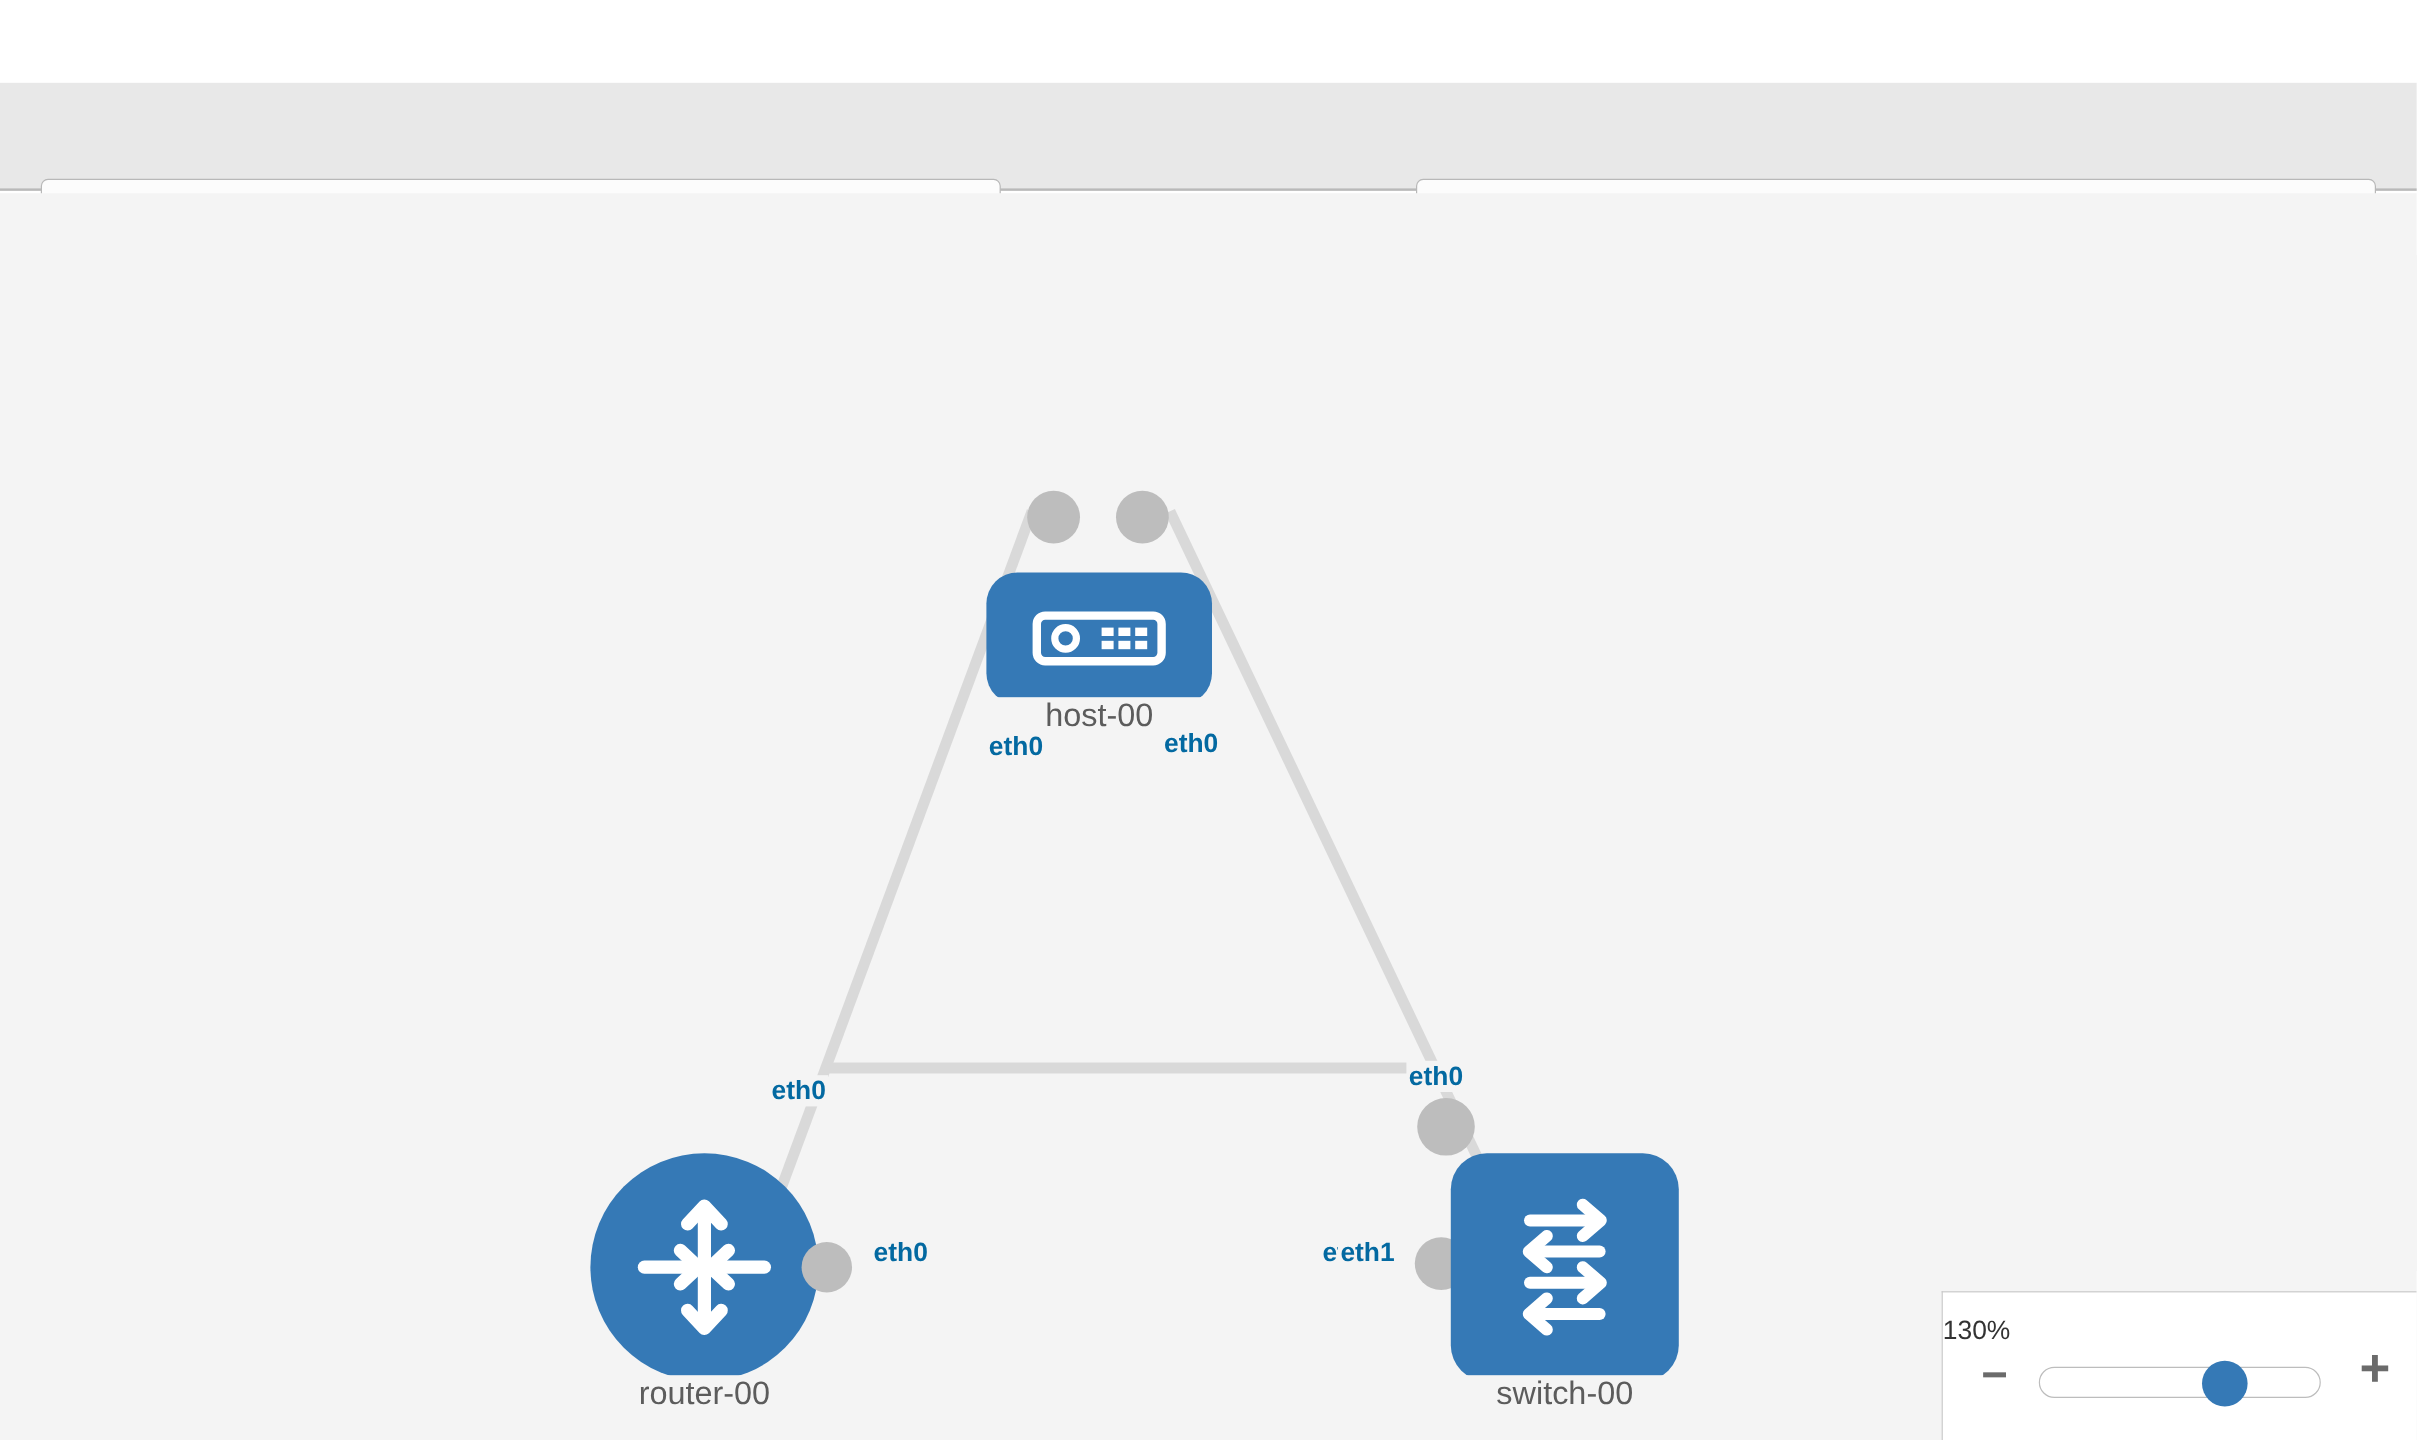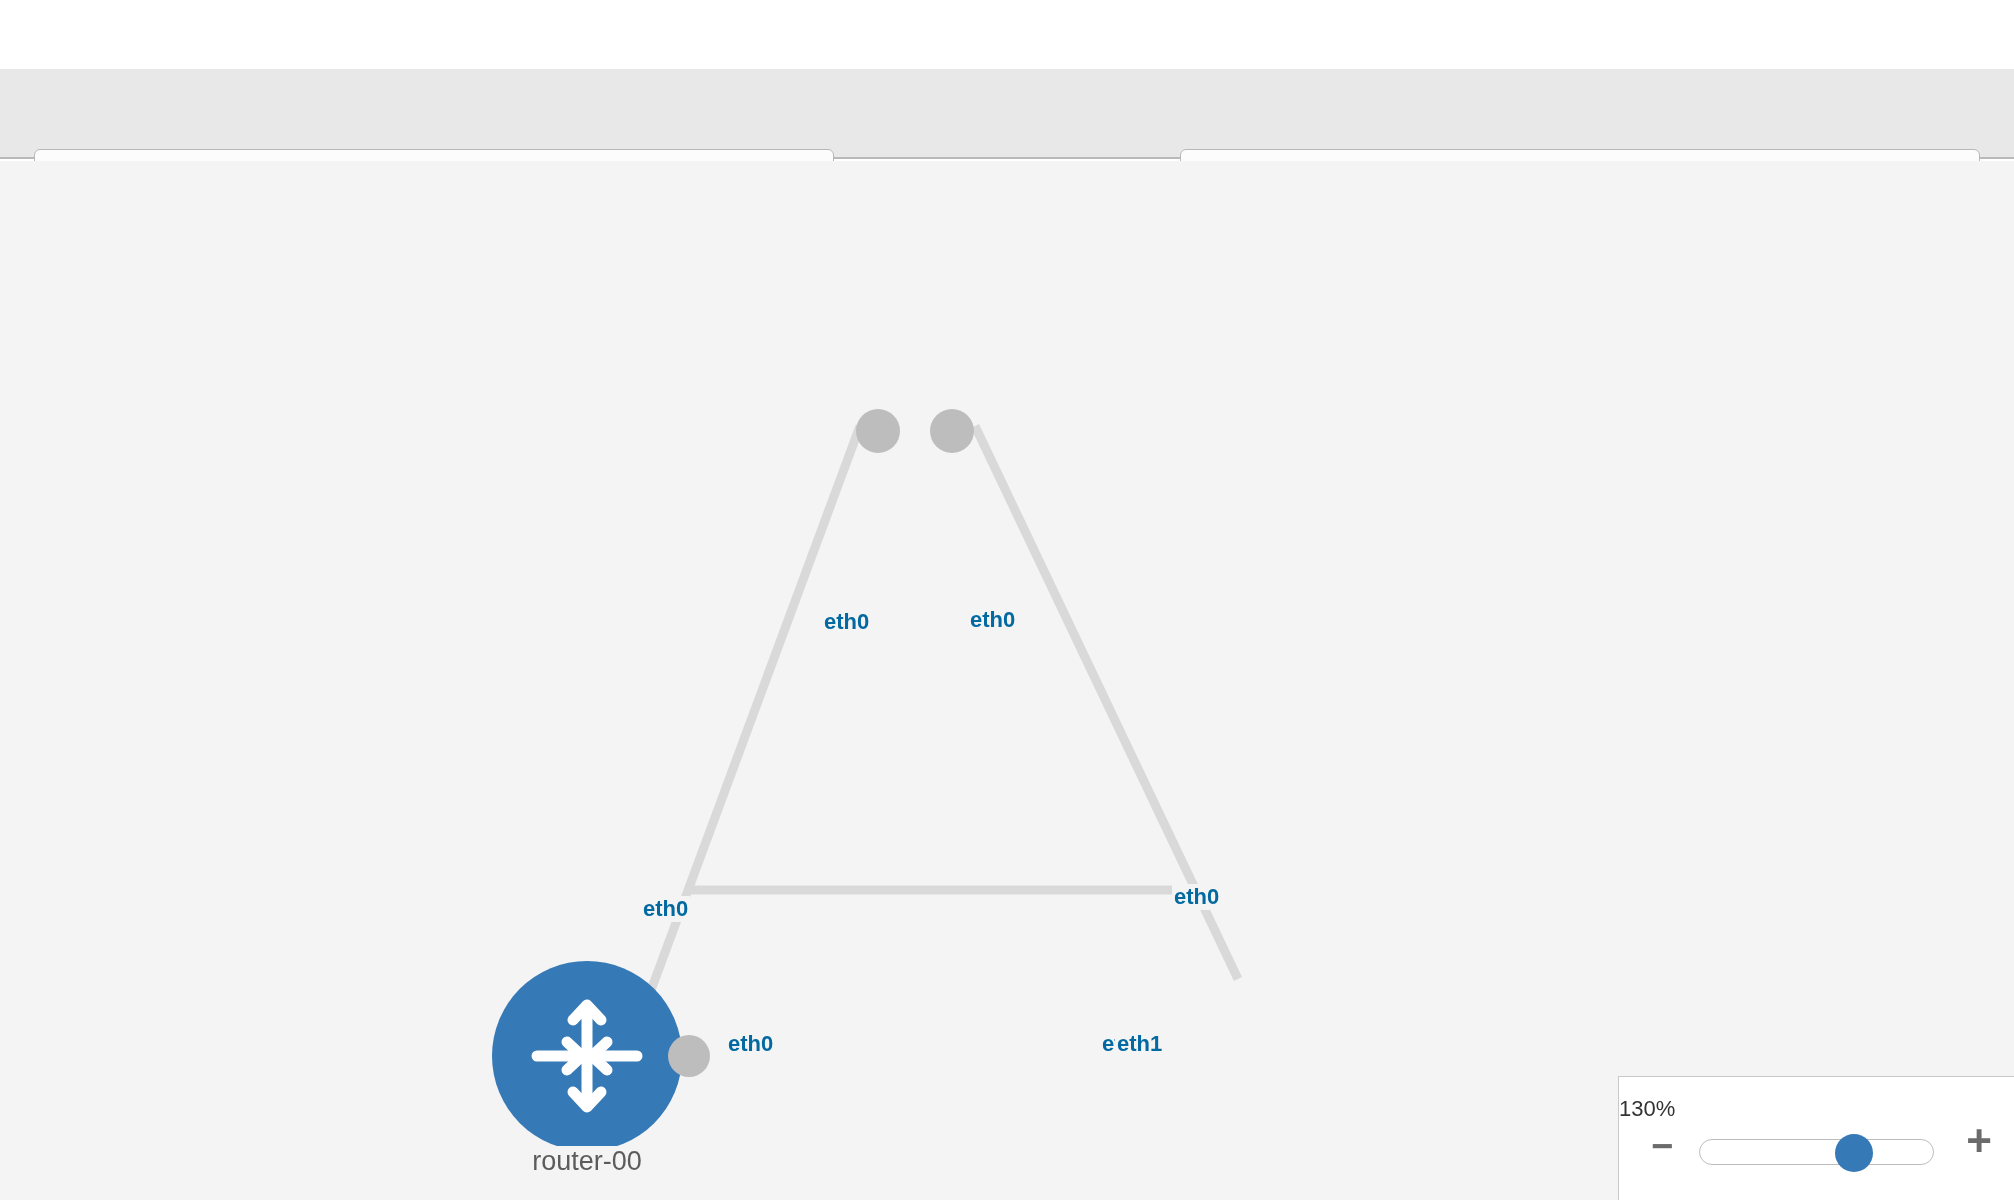--- a/index.html
+++ b/index.html
@@ -204,20 +204,35 @@
       <line x1="860" y1="265" x2="647" y2="840" stroke="#d9d9d9" stroke-width="9"></line>
 
       <line x1="975" y1="265" x2="1238" y2="818" stroke="#d9d9d9" stroke-width="9"></line>
 
       <line x1="690" y1="729" x2="1210" y2="729" stroke="#d9d9d9" stroke-width="9"></line>
 
       <circle cx="878" cy="270" r="22" fill="#bdbdbd"></circle>
       <circle cx="952" cy="270" r="22" fill="#bdbdbd"></circle>
     </svg>
 
+    <div class="node" id="node-host">
+      <div class="node-shape">
+        <svg width="112" height="62" viewBox="0 0 112 62" aria-hidden="true">
+          <rect x="4" y="12" width="104" height="38" rx="7" ry="7" fill="none" stroke="#ffffff" stroke-width="7"></rect>
+          <circle cx="28" cy="31" r="9" fill="none" stroke="#ffffff" stroke-width="6"></circle>
+          <rect x="58" y="22" width="10" height="7" fill="#ffffff"></rect>
+          <rect x="72" y="22" width="10" height="7" fill="#ffffff"></rect>
+          <rect x="86" y="22" width="10" height="7" fill="#ffffff"></rect>
+          <rect x="58" y="33" width="10" height="7" fill="#ffffff"></rect>
+          <rect x="72" y="33" width="10" height="7" fill="#ffffff"></rect>
+          <rect x="86" y="33" width="10" height="7" fill="#ffffff"></rect>
+        </svg>
+      </div>
+      <div class="node-label">host-00</div>
+    </div>
 
     <div class="node" id="node-router">
       <div class="node-shape">
         <svg width="124" height="124" viewBox="0 0 124 124" aria-hidden="true">
           <g fill="none" stroke="#ffffff" stroke-width="11" stroke-linecap="round" stroke-linejoin="round">
 
             <path d="M62 56 V12"></path>
             <path d="M48 26 L62 11 L76 26"></path>
 
             <path d="M62 68 V112"></path>
@@ -229,20 +244,44 @@
             <path d="M112 62 H68"></path>
             <path d="M82 48 L67 62 L82 76"></path>
           </g>
         </svg>
       </div>
       <div class="node-label">router-00</div>
 
       <div class="nub" style="left:176px; top:74px; width:42px; height:42px;"></div>
     </div>
 
+    <div class="node" id="node-switch">
+
+      <div class="nub" style="left:-28px; top:-46px; width:48px; height:48px;"></div>
+      <div class="nub" style="left:-30px; top:70px; width:44px; height:44px;"></div>
+      <div class="node-shape">
+        <svg width="126" height="126" viewBox="0 0 126 126" aria-hidden="true">
+          <g fill="none" stroke="#ffffff" stroke-width="10" stroke-linecap="round" stroke-linejoin="round">
+
+            <path d="M34 24 H92"></path>
+            <path d="M78 11 L93 24 L78 37"></path>
+
+            <path d="M92 50 H34"></path>
+            <path d="M48 37 L33 50 L48 63"></path>
+
+            <path d="M34 76 H92"></path>
+            <path d="M78 63 L93 76 L78 89"></path>
+
+            <path d="M92 102 H34"></path>
+            <path d="M48 89 L33 102 L48 115"></path>
+          </g>
+        </svg>
+      </div>
+      <div class="node-label">switch-00</div>
+    </div>
 
     <div class="link-label" style="left:822px; top:448px;">eth0</div>
     <div class="link-label" style="left:968px; top:446px;">eth0</div>
     <div class="link-label" style="left:641px; top:735px;">eth0</div>
     <div class="link-label" style="left:1172px; top:723px;">eth0</div>
     <div class="link-label" style="left:726px; top:870px;">eth0</div>
     <div class="link-label" style="left:1100px; top:870px;">eth0</div>
     <div class="link-label" style="left:1115px; top:870px;">eth1</div>
 
     <div class="zoom-panel">

